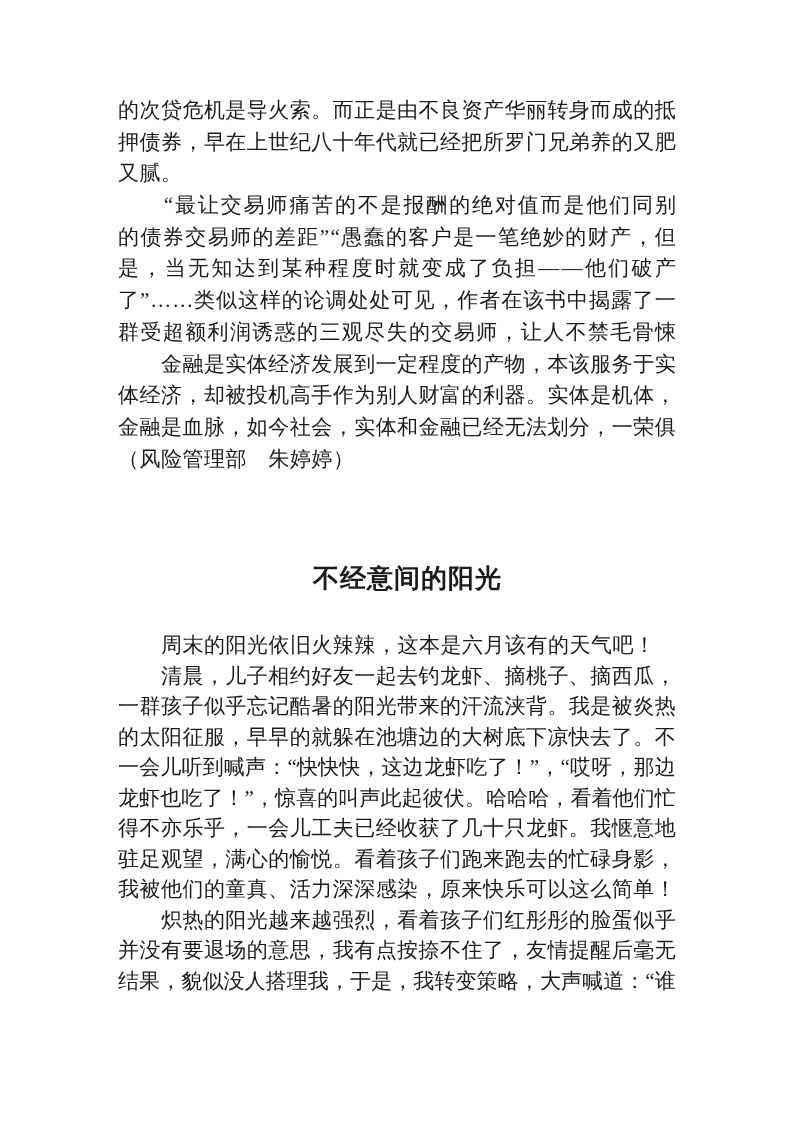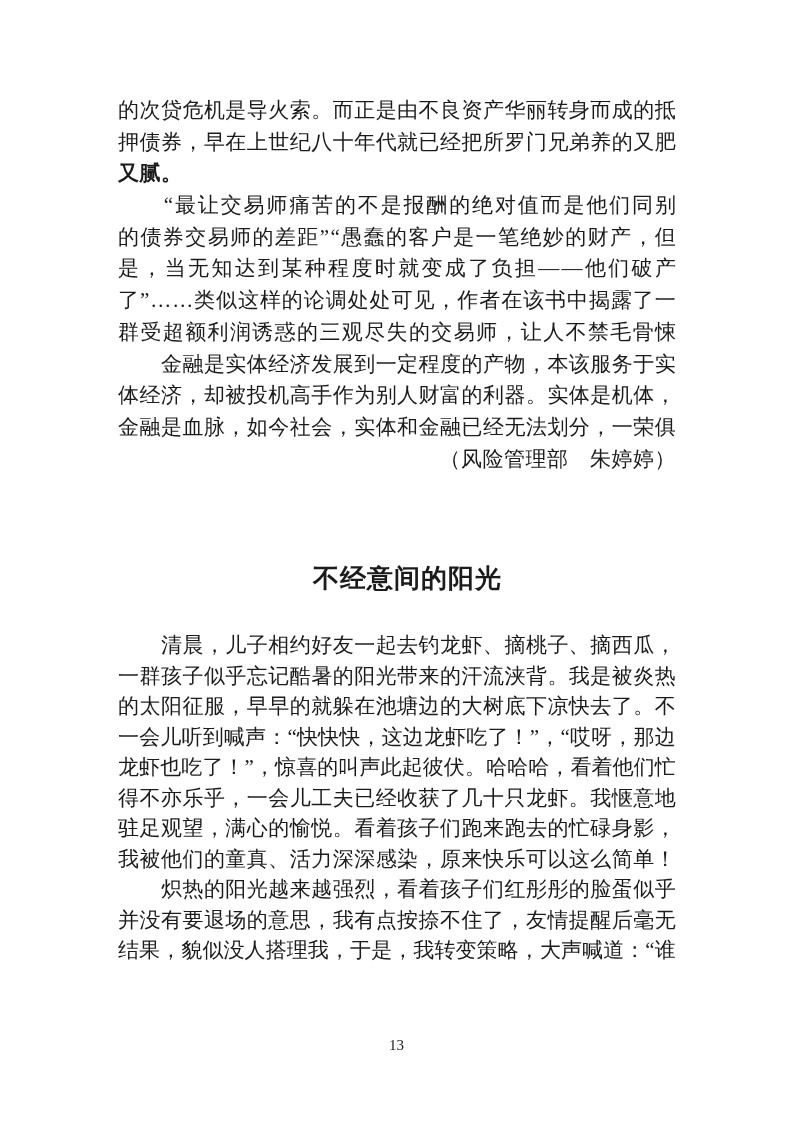--- a/index.html
+++ b/index.html
@@ -24,24 +24,23 @@
   .essay2 .line { height: 30.55px; line-height: 30.55px; }
   .line.just {
     display: flex;
     justify-content: space-between;
     align-items: center;
   }
   .line.end {
     text-align: left;
     letter-spacing: 0.5px;
     white-space: pre-wrap;
-    font-weight: bold;
   }
   .attribution {
-    text-align: right;
+    text-align: left;
     letter-spacing: 0.5px;
   }
   .essay-title {
     position: absolute;
     top: 551px;
     left: 0;
     width: 793px;
     margin: 11px;
     text-align: center;
     font-size: 26px;
@@ -344,20 +343,21 @@
           <span>俱</span>
         </div>
       </div>
     <div class="attribution">（风险管理部　朱婷婷）</div>
   </section>
 
   <h1 class="essay-title">不经意间的阳光</h1>
 
   <section class="textcol essay2">
     <div id="essay2-lines">
+        <div class="line end">　　周末的阳光依旧火辣辣，这本是六月该有的天气吧！</div>
         <div class="line just">
           <span>　</span>
           <span>　</span>
           <span>清</span>
           <span>晨</span>
           <span>，</span>
           <span>儿</span>
           <span>子</span>
           <span>相</span>
           <span>约</span>
@@ -659,15 +659,14 @@
           <span>声</span>
           <span>喊</span>
           <span>道</span>
           <span>：</span>
           <span>“</span>
           <span>谁</span>
         </div>
       </div>
   </section>
 
-  <footer class="pagenum">13</footer>
 
 </div>
 
 </body></html>

